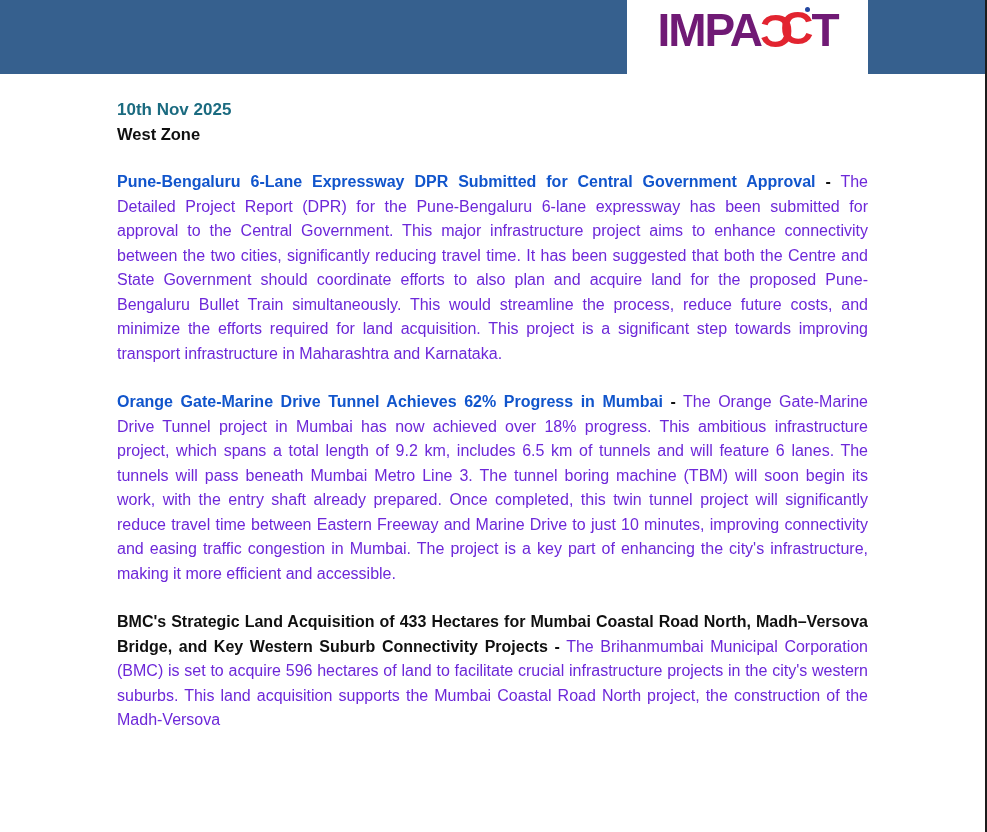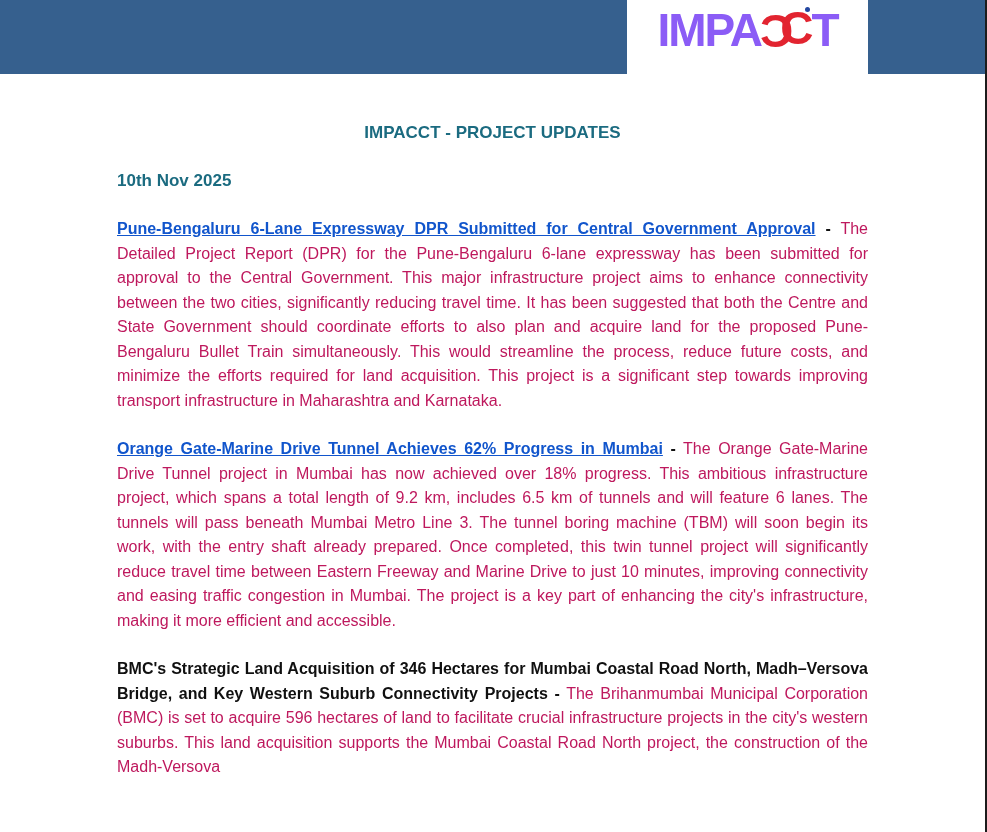--- a/index.html
+++ b/index.html
@@ -37,21 +37,21 @@
   }
   .logo {
     position: relative;
     margin-top: 6px;
     font-size: 46px;
     font-weight: 700;
     letter-spacing: -2px;
     line-height: 1.05;
     white-space: nowrap;
   }
-  .logo .blue { color: #8b5cf6; }
+  .logo .blue { color: #701a75; }
   .logo .red  { color: #E22430; }
   .logo .c-flip {
     display: inline-block;
     transform: scaleX(-1) translateY(1px);
     margin-left: 1px;
   }
   .logo .c-norm {
     display: inline-block;
     margin-left: -13px;
     transform: translateY(-2px);
@@ -107,66 +107,65 @@
   }
   .section {
     margin-top: 24px;
     font-size: 16px;
     line-height: 24.5px;
     text-align: justify;
   }
   .section .heading-link {
     color: #1155CC;
     font-weight: 700;
-    text-decoration: underline;
     cursor: pointer;
   }
   .section .heading-bold {
     color: #101010;
     font-weight: 700;
   }
   .section .sep {
     font-weight: 700;
   }
   .section .body-text {
-    color: #be185d;
+    color: #6d28d9;
   }
 </style>
 </head>
 <body>
 
 <div class="band"></div>
 
 <div class="logo-box">
   <div class="logo">
     <span class="blue">IMPA</span><span class="red c-flip">C</span><span class="red c-norm">C</span><span class="blue">T</span>
     <span class="dot"></span>
   </div>
 </div>
 
 <div class="page-edge"></div>
 
 <div class="content">
 
-  <div class="doc-title">IMPACCT - PROJECT UPDATES</div>
 
   <div class="doc-date">10th Nov 2025</div>
 
+  <div class="zone-heading">West Zone</div>
 
   <p class="section">
     <span class="heading-link">Pune-Bengaluru 6-Lane Expressway DPR Submitted for Central Government Approval</span>
     <span class="sep">-</span>
     <span class="body-text">The Detailed Project Report (DPR) for the Pune-Bengaluru 6-lane expressway has been submitted for approval to the Central Government. This major infrastructure project aims to enhance connectivity between the two cities, significantly reducing travel time. It has been suggested that both the Centre and State Government should coordinate efforts to also plan and acquire land for the proposed Pune-Bengaluru Bullet Train simultaneously. This would streamline the process, reduce future costs, and minimize the efforts required for land acquisition. This project is a significant step towards improving transport infrastructure in Maharashtra and Karnataka.</span>
   </p>
 
   <p class="section">
     <span class="heading-link">Orange Gate-Marine Drive Tunnel Achieves 62% Progress in Mumbai</span>
     <span class="sep">-</span>
     <span class="body-text">The Orange Gate-Marine Drive Tunnel project in Mumbai has now achieved over 18% progress. This ambitious infrastructure project, which spans a total length of 9.2 km, includes 6.5 km of tunnels and will feature 6 lanes. The tunnels will pass beneath Mumbai Metro Line 3. The tunnel boring machine (TBM) will soon begin its work, with the entry shaft already prepared. Once completed, this twin tunnel project will significantly reduce travel time between Eastern Freeway and Marine Drive to just 10 minutes, improving connectivity and easing traffic congestion in Mumbai. The project is a key part of enhancing the city's infrastructure, making it more efficient and accessible.</span>
   </p>
 
   <p class="section">
-    <span class="heading-bold">BMC's Strategic Land Acquisition of 346 Hectares for Mumbai Coastal Road North, Madh–Versova Bridge, and Key Western Suburb Connectivity Projects</span>
+    <span class="heading-bold">BMC's Strategic Land Acquisition of 433 Hectares for Mumbai Coastal Road North, Madh–Versova Bridge, and Key Western Suburb Connectivity Projects</span>
     <span class="sep">-</span>
     <span class="body-text">The Brihanmumbai Municipal Corporation (BMC) is set to acquire 596 hectares of land to facilitate crucial infrastructure projects in the city's western suburbs. This land acquisition supports the Mumbai Coastal Road North project, the construction of the Madh-Versova</span>
   </p>
 
 </div>
 
 </body></html>

